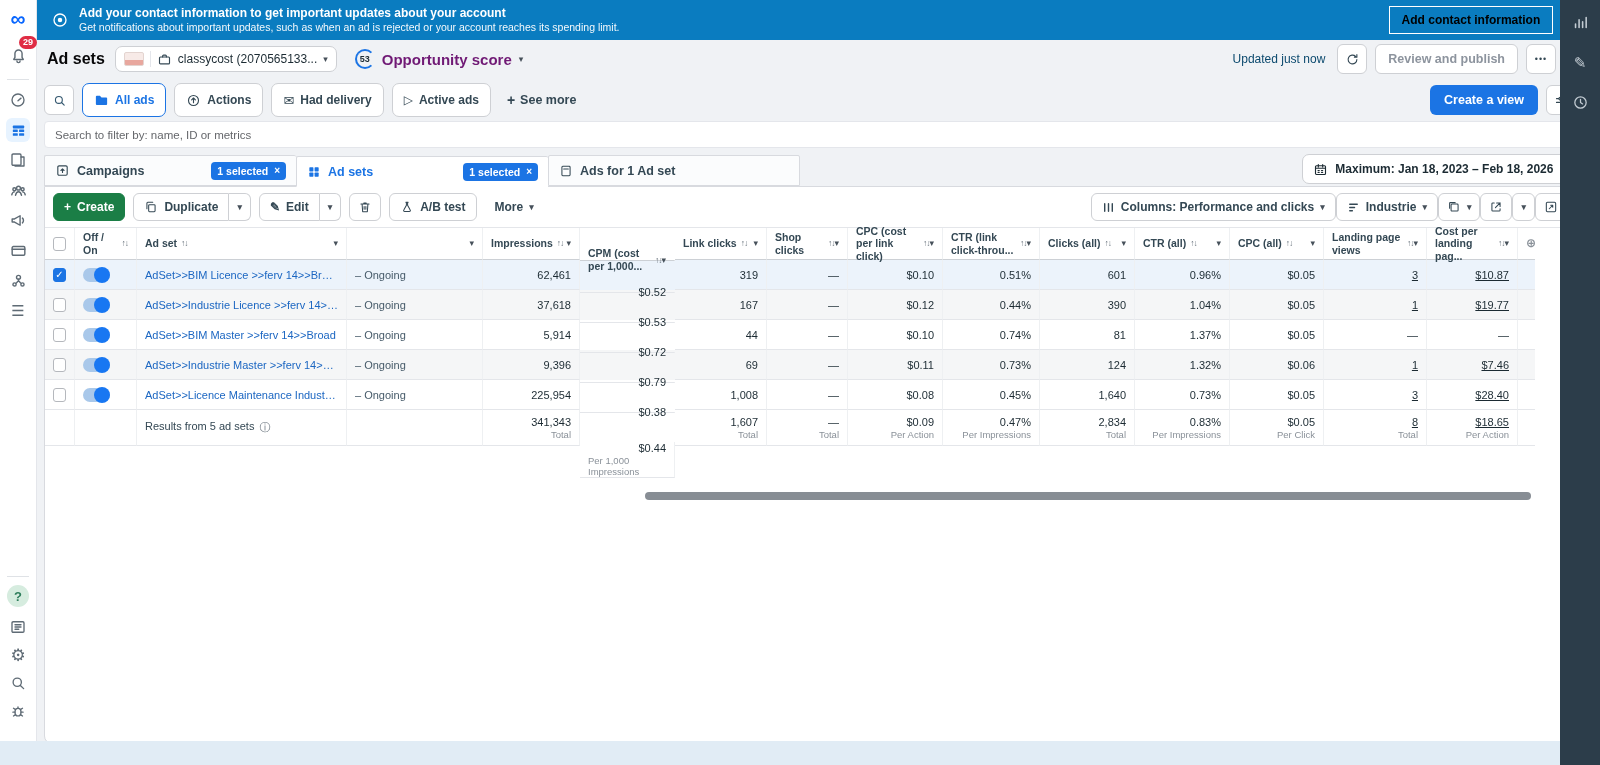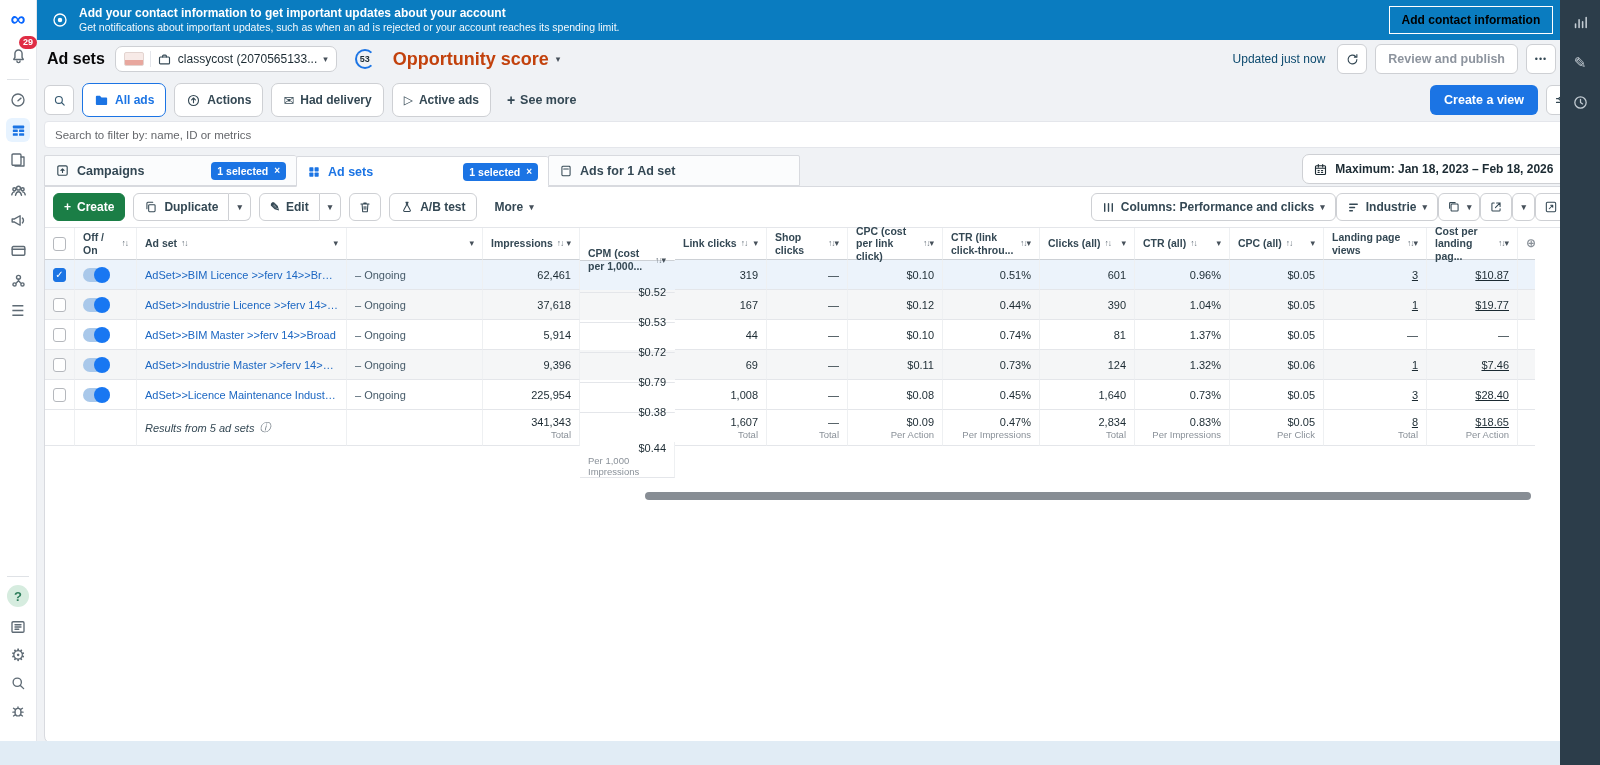--- a/index.html
+++ b/index.html
@@ -39,21 +39,21 @@
   .page-title { font-size:16px; font-weight:bold; color:#080809; }
   .account-pill { display:flex; align-items:center; gap:6px; background:#fff; border:1px solid #ced0d4;
     border-radius:7px; padding:4px 8px; cursor:pointer; }
   .acct-thumb { width:20px; height:14px; border-radius:2px; background:linear-gradient(#f7eae7 55%,#e8a79e 55%); border:1px solid #e3d4d0; }
   .pill-sep { width:1px; height:16px; background:#e4e6eb; }
   .acct-label { font-size:12px; color:#1c2b33; }
   .score-wrap { display:flex; align-items:center; gap:7px; margin-left:8px; cursor:pointer; }
   .score-ring { width:20px; height:20px; border-radius:50%; border:2.5px solid #1b74e4;
     border-right-color:transparent; display:flex; align-items:center; justify-content:center;
     font-size:9px; font-weight:bold; color:#1c2b33; }
-  .score-label { font-size:18px; font-weight:bold; color:#c2410c;margin-left:11px; }
+  .score-label { font-size:15px; font-weight:bold; color:#701a75; }
   .caret { font-size:9px; color:#46505a; }
   .hdr-right { margin-left:auto; display:flex; align-items:center; gap:8px; }
   .updated-txt { font-size:12px; color:#0c4a6e; margin-right:4px; }
   .sq-btn { width:30px; height:30px; border:1px solid #ced0d4; border-radius:6px; background:#fff;
     display:flex; align-items:center; justify-content:center; color:#344854; cursor:pointer; }
   .review-btn { height:30px; border:1px solid #ced0d4; border-radius:6px; background:#fff;
     color:#8d949e; font-size:12.5px; font-weight:bold; padding:0 12px; cursor:pointer; }
   .avatar { width:26px; height:26px; border-radius:50%; position:relative; cursor:pointer;
     background:radial-gradient(circle at 35% 30%, #c9a98a, #7a5c42 70%, #4d3b2a); }
   .avatar-badge { position:absolute; right:-3px; bottom:-3px; width:11px; height:11px; border-radius:50%;
@@ -127,21 +127,21 @@
   .uval { text-decoration:underline; cursor:pointer; }
   .cb { width:14px; height:14px; border:1px solid #b5b8bd; border-radius:3px; background:#fff;
     display:flex; align-items:center; justify-content:center; cursor:pointer; font-size:10px; color:transparent; }
   .cb-on { background:#1b74e4; border-color:#1b74e4; color:#fff; }
   .toggle { width:27px; height:14px; border-radius:8px; background:#a9c8ea; position:relative; cursor:pointer; }
   .toggle .knob { position:absolute; right:0; top:-1px; width:16px; height:16px; border-radius:50%; background:#1877f2; }
   .totals .t-cell { height:36px; border-bottom:1px solid #e4e6ea; }
   .tot-cell { flex-direction:column; align-items:flex-end; justify-content:center; gap:1px; }
   .tot-val { font-size:11px; color:#1c2b33; }
   .tot-sub { font-size:9.5px; color:#8a9199; }
-  .tot-label { font-size:11px; color:#344854; display:flex; align-items:center; gap:5px;font-style:italic; }
+  .tot-label { font-size:11px; color:#344854; display:flex; align-items:flex-start; gap:5px; }
   .info-i { color:#65707a; font-size:11px; }
   .plus-col-icon { color:#8a9199; font-size:12px; margin-left:auto; cursor:pointer; }
 
   .hscroll { margin:14px 0 0 600px; width:886px; height:8px; background:#878d94; border-radius:4px; cursor:pointer; }
 
   .bottom-strip { position:absolute; left:0; bottom:0; width:1560px; height:24px; background:#e1ecf5; z-index:4; }
 
   svg { display:block; }
   .ic { stroke:currentColor; fill:none; stroke-width:1.8; stroke-linecap:round; stroke-linejoin:round; }
 </style>

